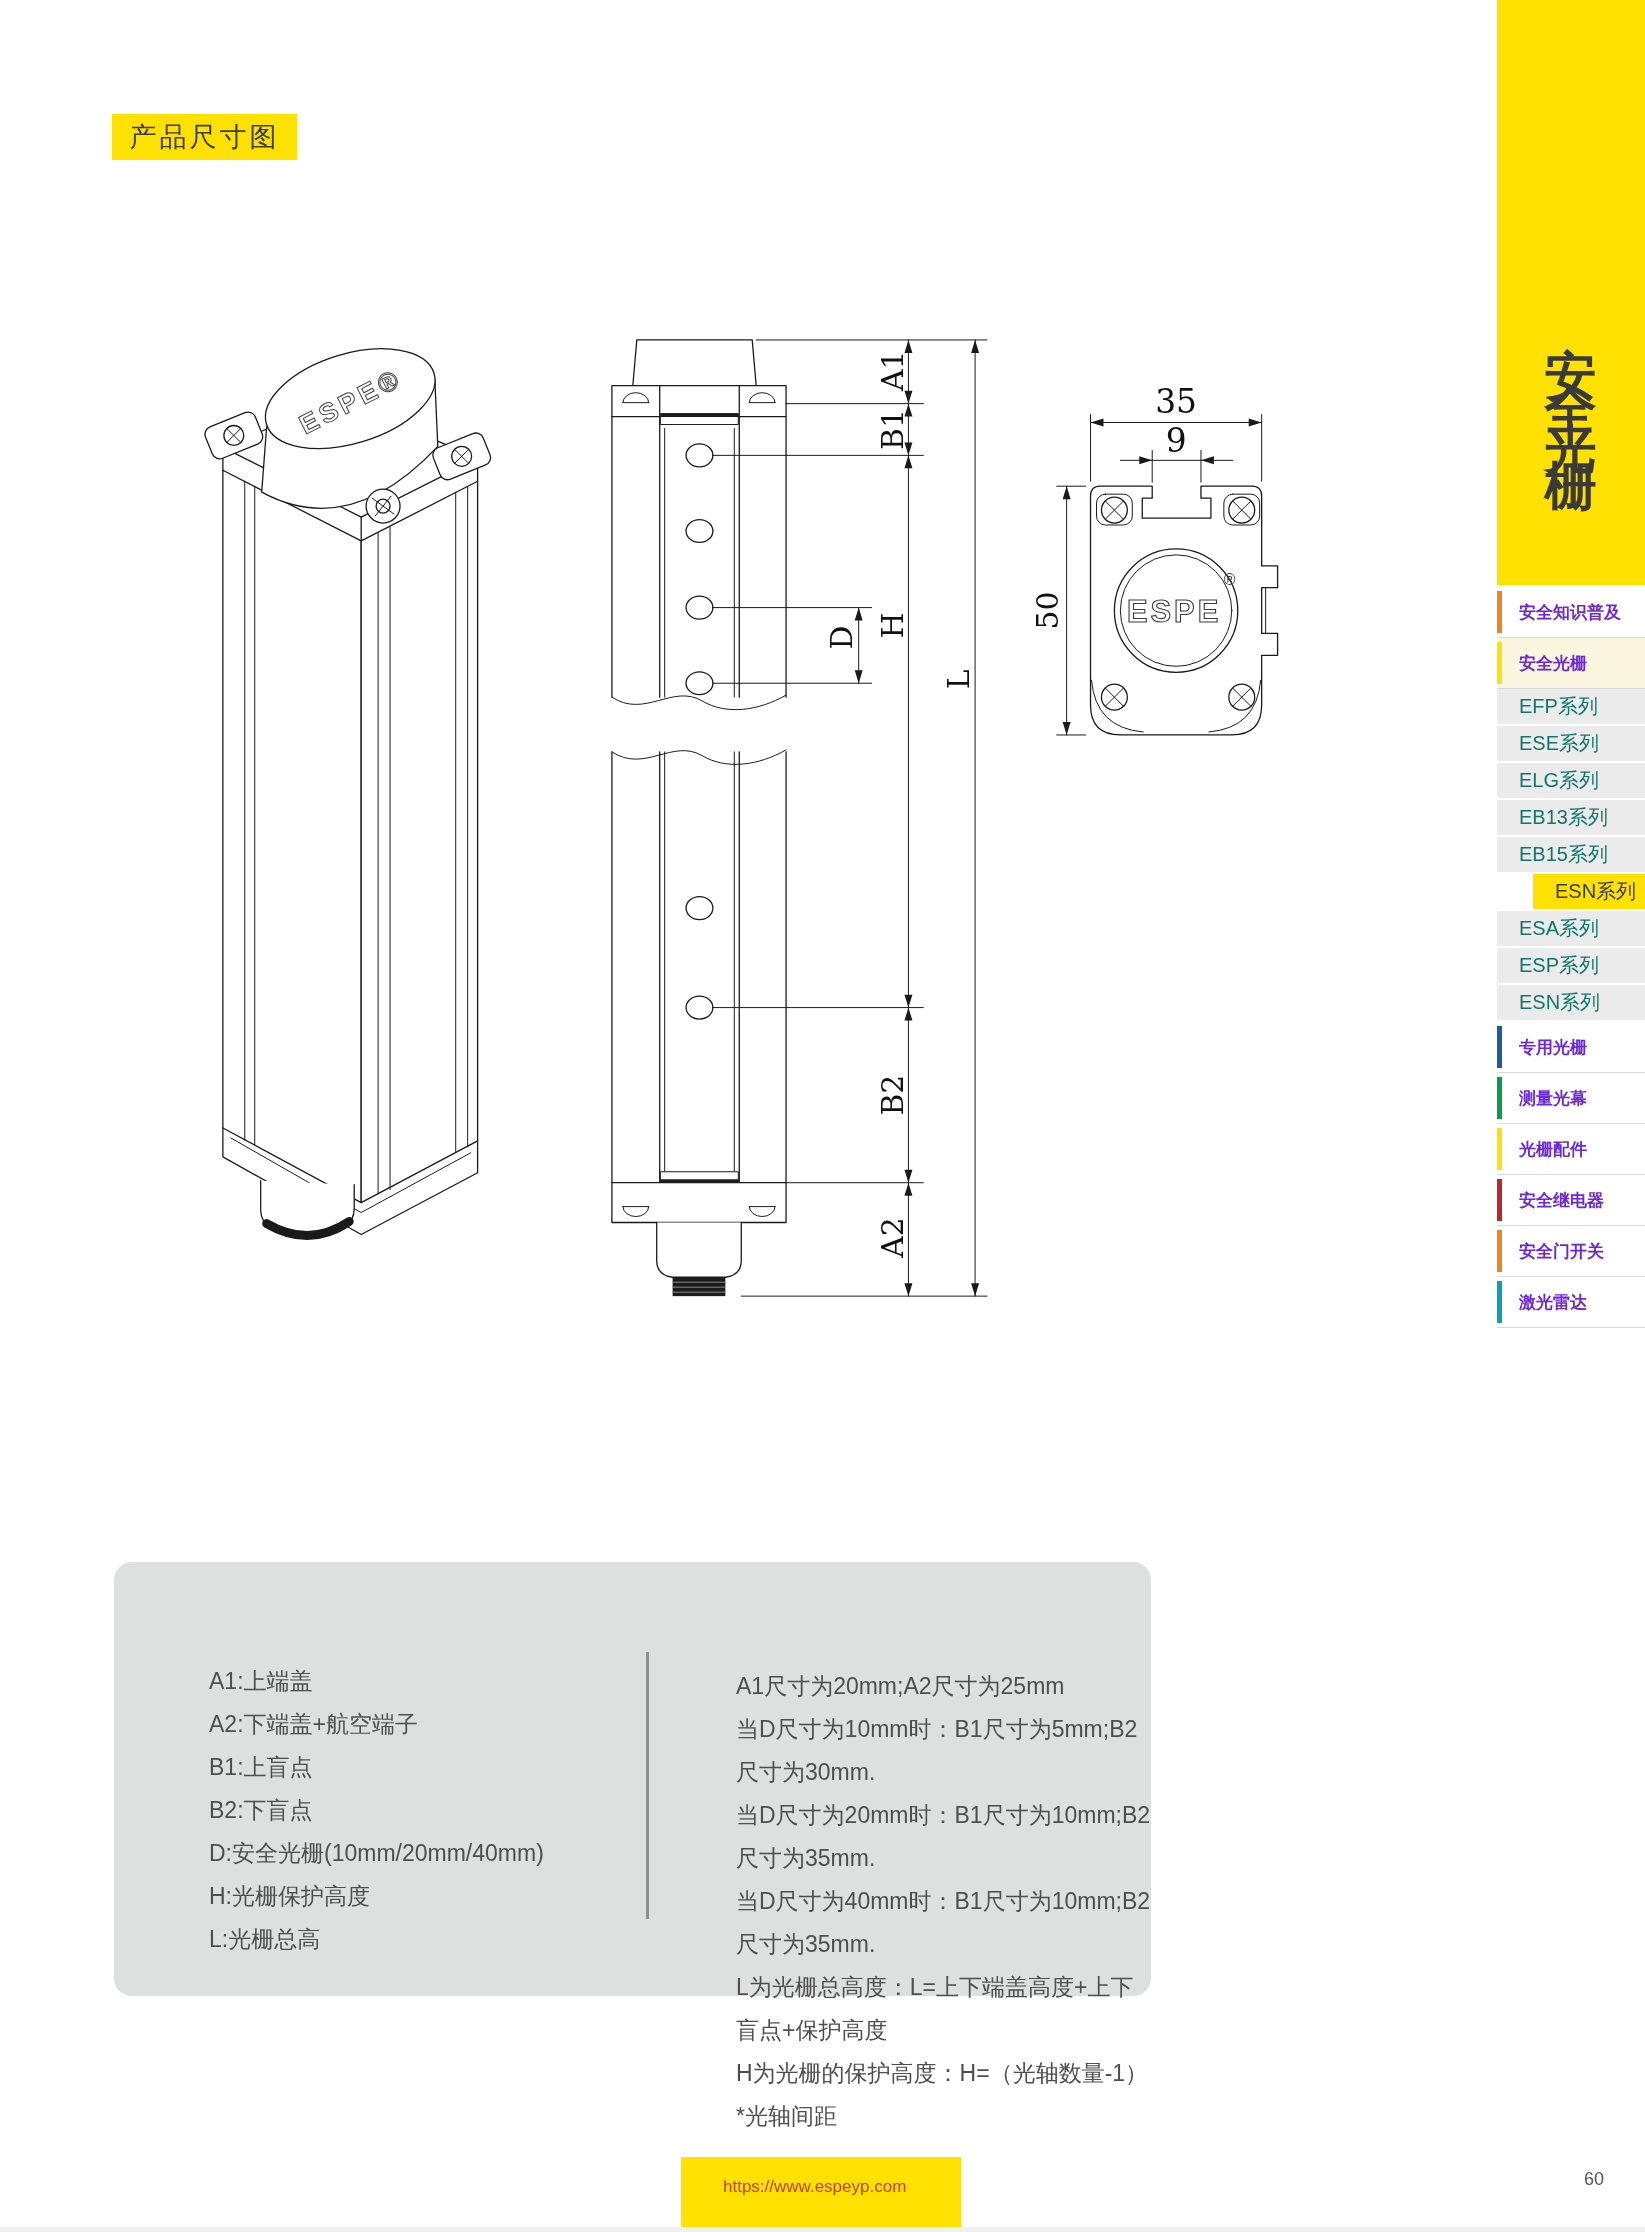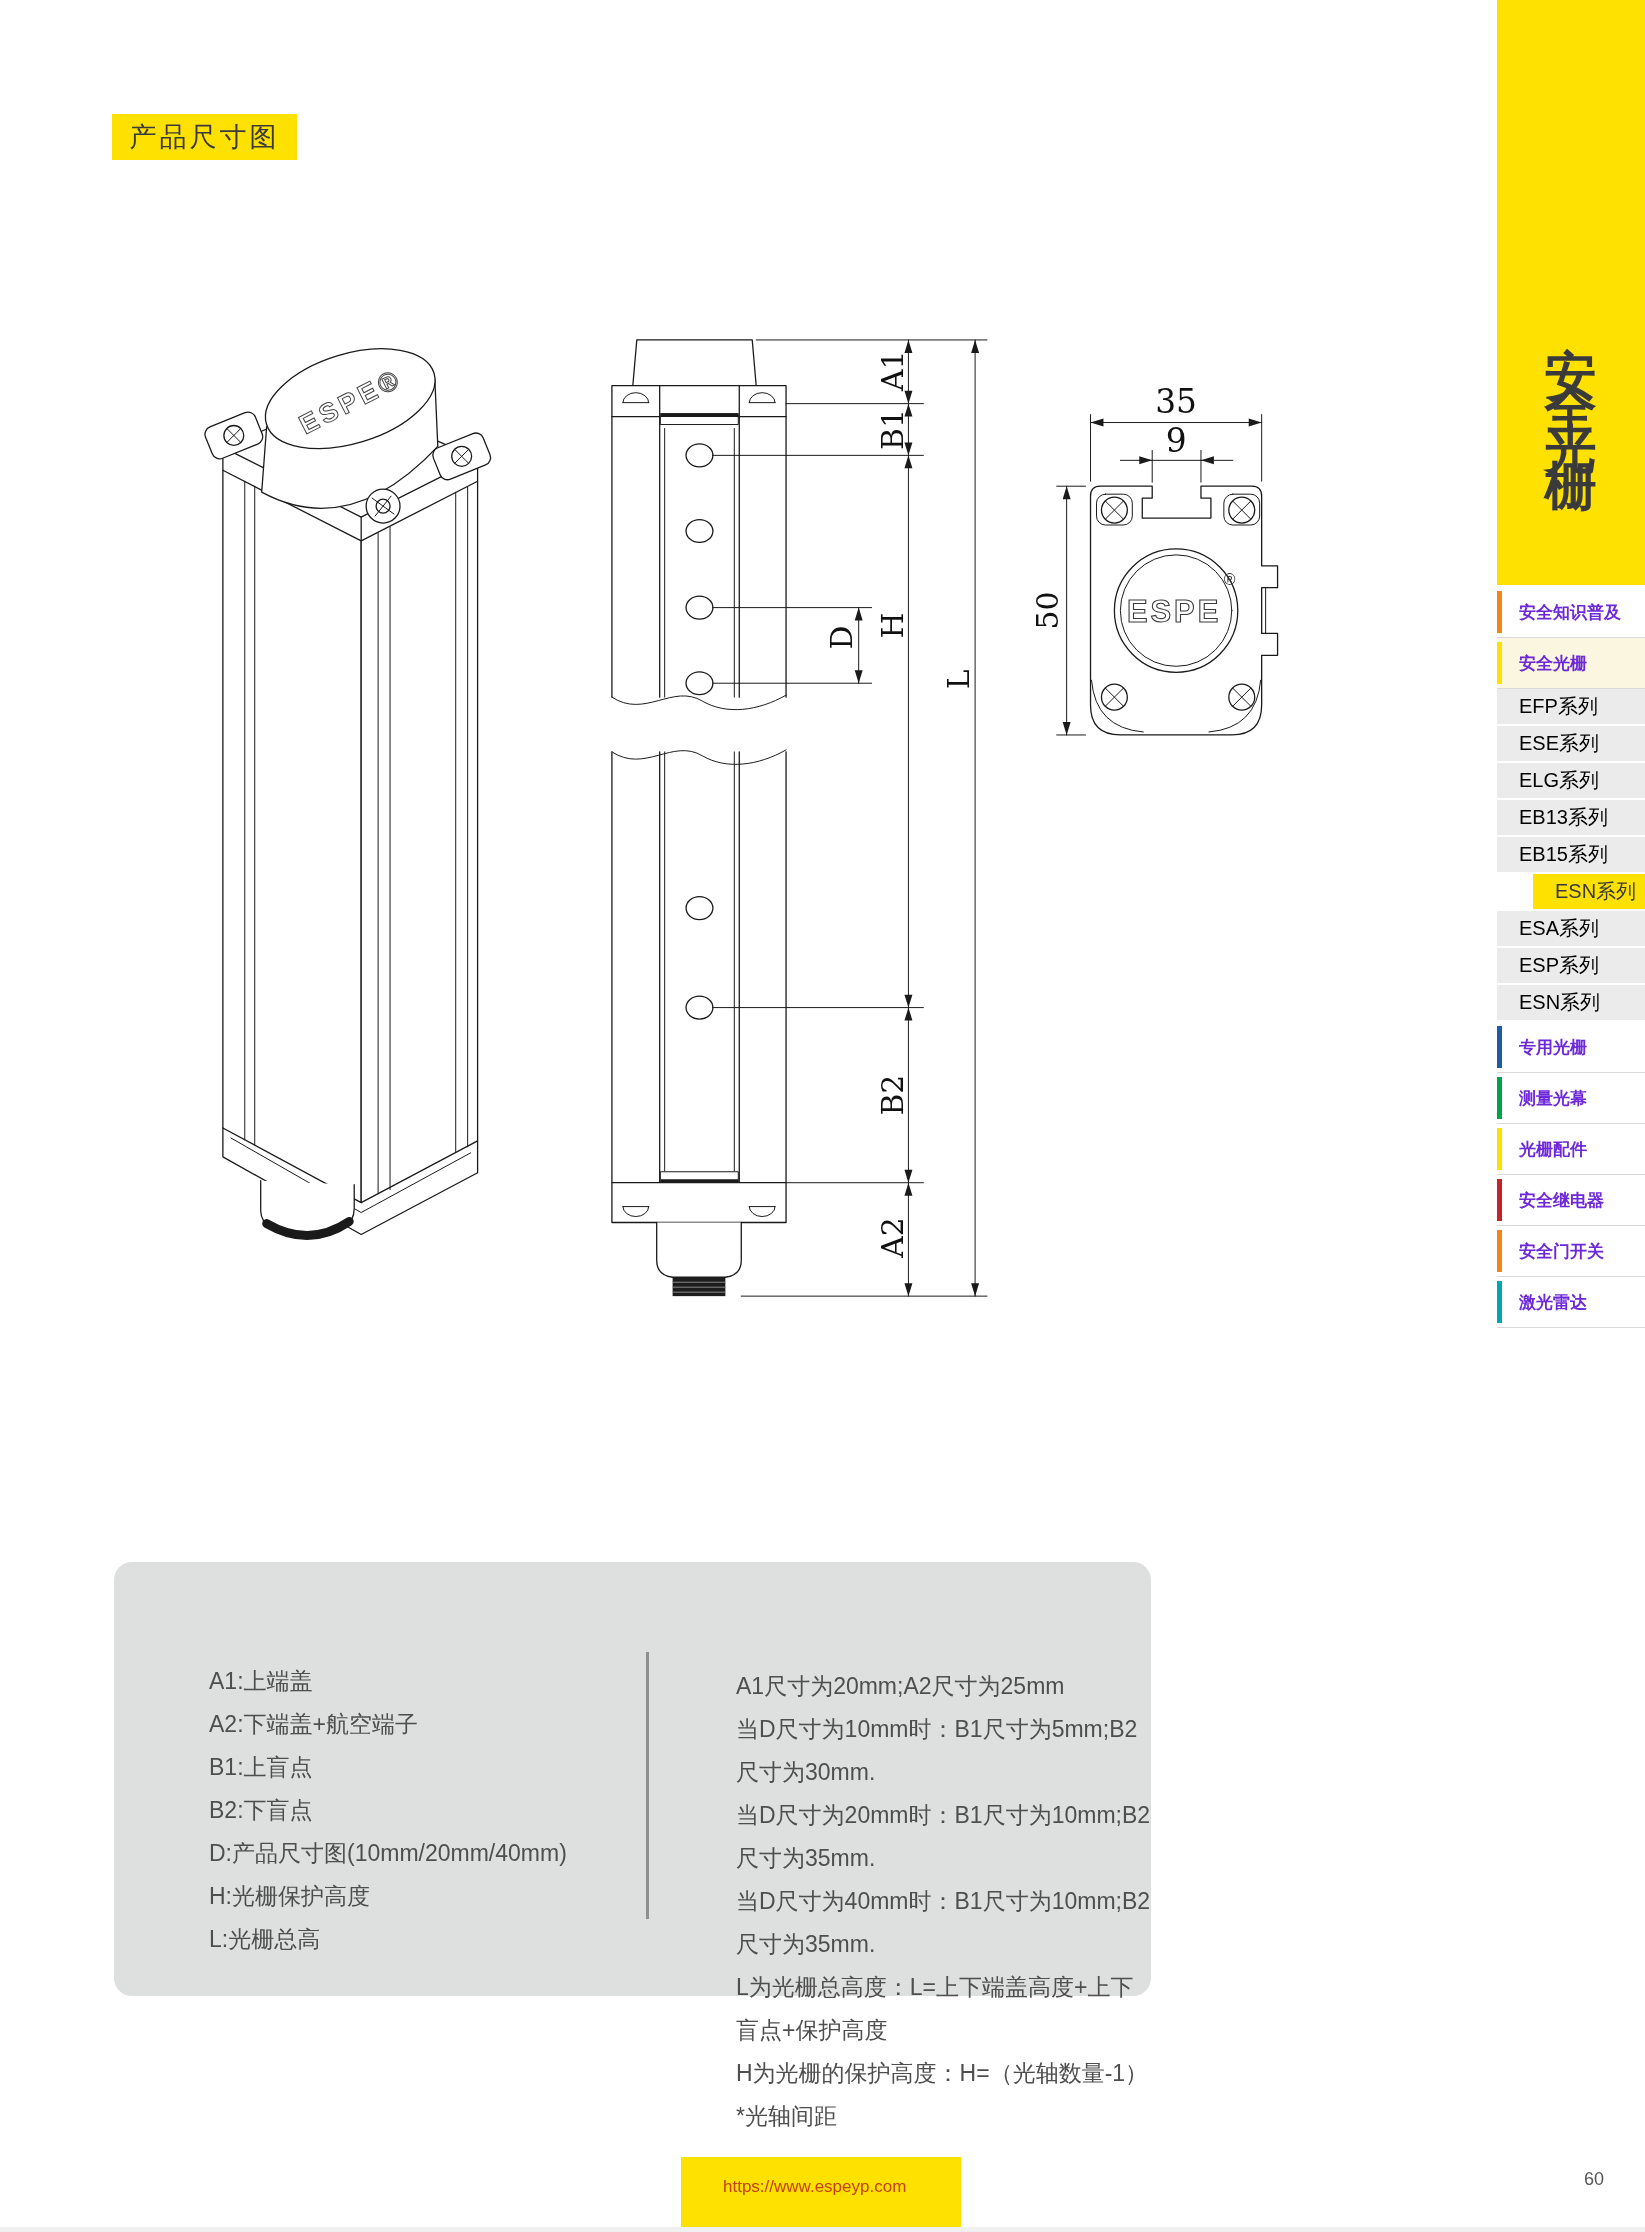--- a/index.html
+++ b/index.html
@@ -36,21 +36,21 @@
     writing-mode:vertical-rl;color:#3a3a3a;font-size:52px;font-weight:bold;
     letter-spacing:38px;line-height:148px;height:398px;margin:0 auto;
   }
   .menu{position:absolute;left:0;top:587px;width:148px;}
   .side-item{position:relative;box-sizing:border-box;display:flex;align-items:center;padding-left:22px;}
   .side-item.cat{height:51px;background:#ffffff;border-bottom:1px solid #d9d9d9;
                  font-size:17px;font-weight:bold;color:#6d28d9;}
   .side-item.cat .bar{position:absolute;left:0;top:4px;bottom:4px;width:5px;}
   .side-item.cat.bg-cream{background:#FBF6DF;}
   .side-item.ser{height:37px;background:#EBEBEB;border-bottom:2px solid #ffffff;
-                 font-size:20px;color:#000000;}
+                 font-size:20px;color:#0f766e;}
   .side-item.ser.active{background:#FFE100;color:#3a3a3a;margin-left:36px;}
   .bar-orange{background:#F08519;} .bar-yellow{background:#FFE100;}
   .bar-blue{background:#1D5BA4;}  .bar-green{background:#00A14B;}
   .bar-red{background:#C4232B;}   .bar-teal{background:#00A6B4;}
   
   .legendbox{
     position:absolute;left:114px;top:1562px;width:1037px;height:434px;
     background:#DEDFDF;border-radius:18px;color:#4e4e4e;
   }
   .leg-left{position:absolute;left:95px;top:98px;font-size:23px;line-height:43px;}
@@ -265,21 +265,21 @@
     </div>
   </div>
 </div>
 
 <div class="legendbox">
   <div class="leg-left">
     <div>A1:上端盖</div>
     <div>A2:下端盖+航空端子</div>
     <div>B1:上盲点</div>
     <div>B2:下盲点</div>
-    <div>D:产品尺寸图(10mm/20mm/40mm)</div>
+    <div>D:安全光栅(10mm/20mm/40mm)</div>
     <div>H:光栅保护高度</div>
     <div>L:光栅总高</div>
   </div>
   <div class="leg-div"></div>
   <div class="leg-right">
     <div>A1尺寸为20mm;A2尺寸为25mm</div>
     <div>当D尺寸为10mm时：B1尺寸为5mm;B2尺寸为30mm.</div>
     <div>当D尺寸为20mm时：B1尺寸为10mm;B2尺寸为35mm.</div>
     <div>当D尺寸为40mm时：B1尺寸为10mm;B2尺寸为35mm.</div>
     <div>L为光栅总高度：L=上下端盖高度+上下盲点+保护高度</div>

